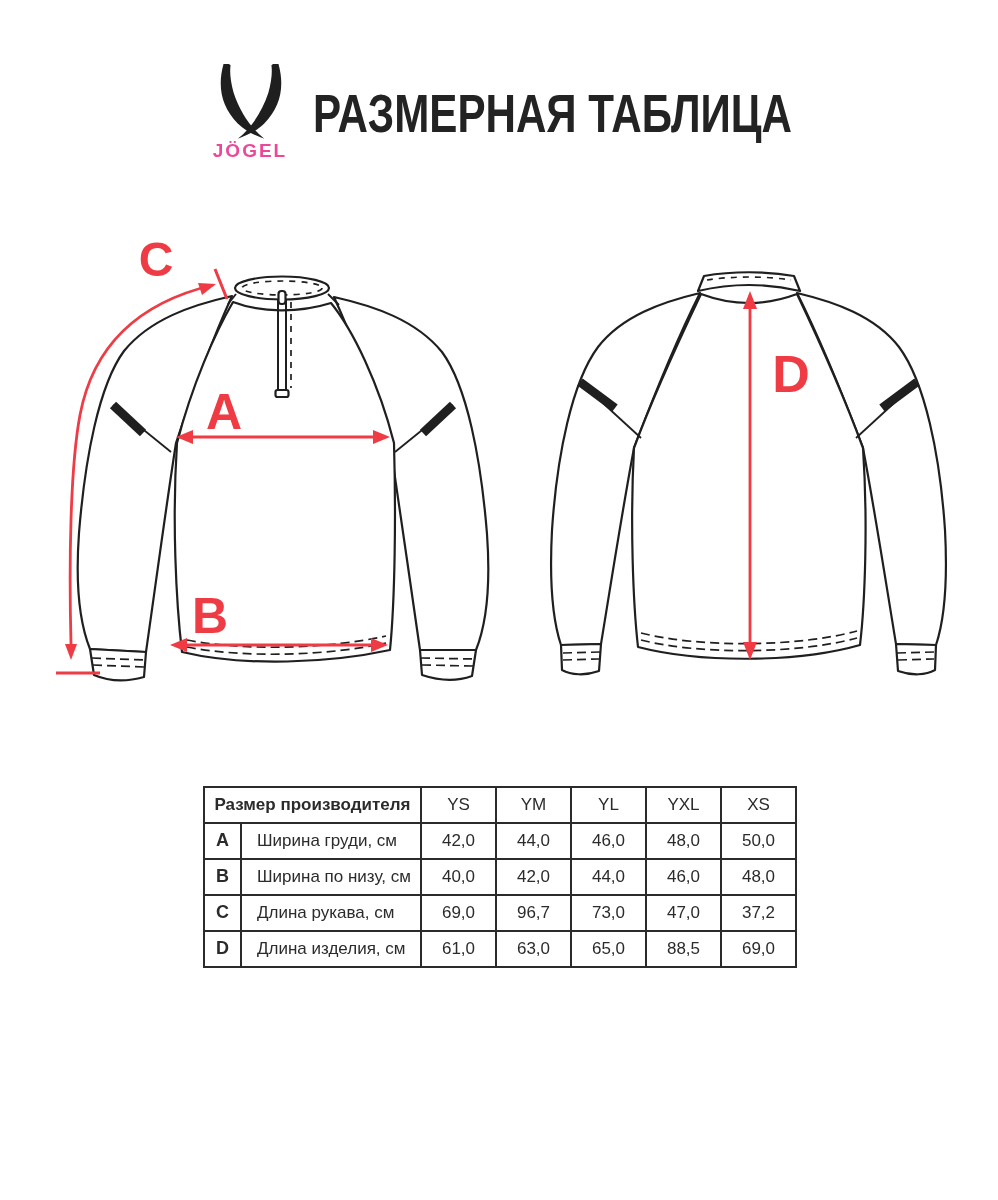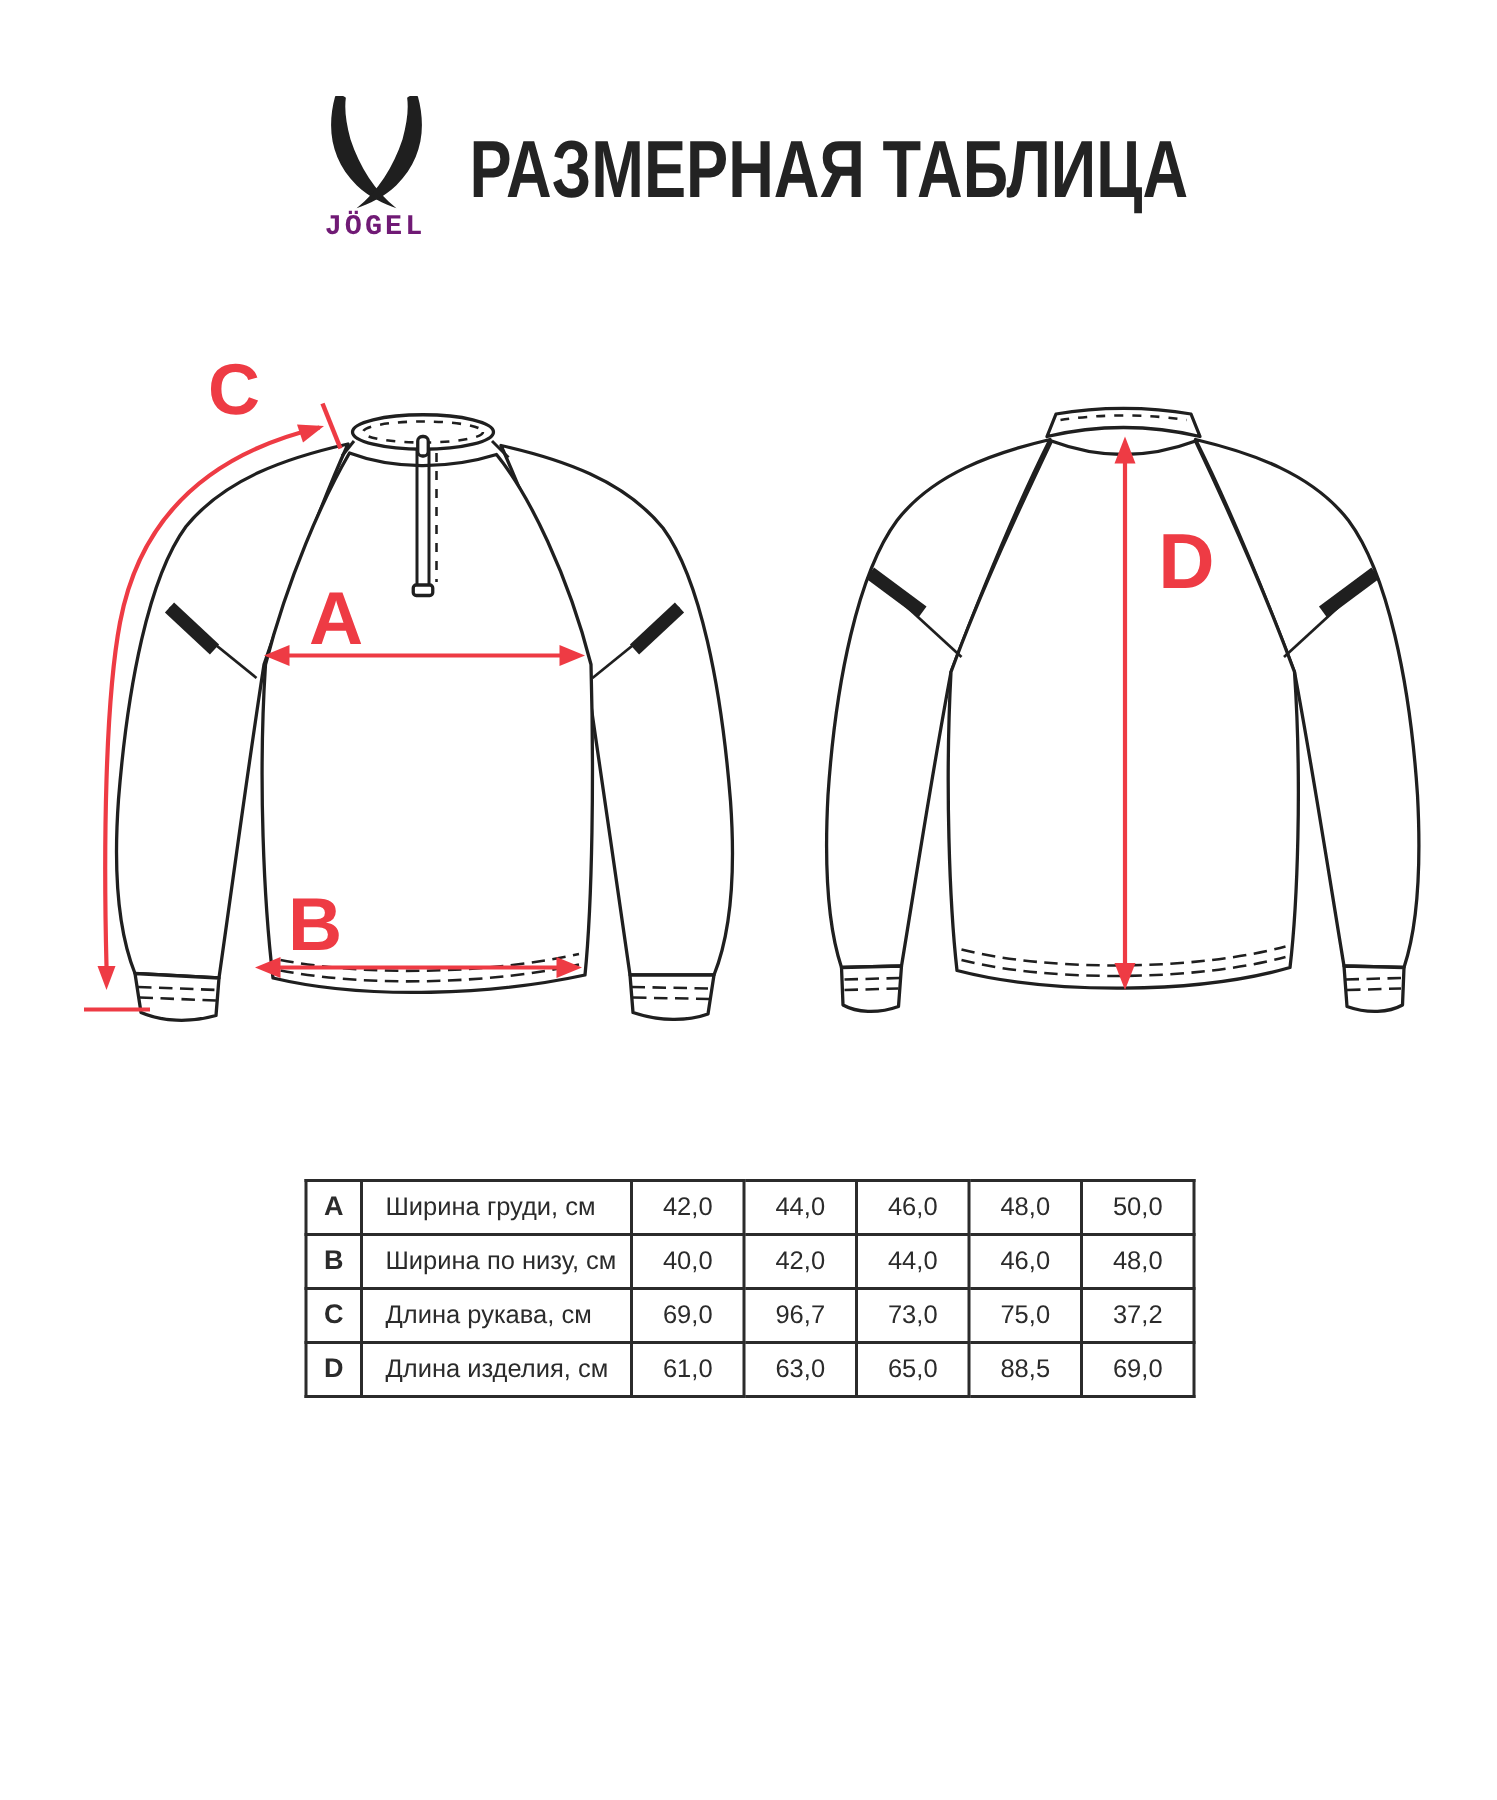--- a/index.html
+++ b/index.html
@@ -4,21 +4,21 @@
 <style>
   html,body{margin:0;padding:0;background:#ffffff;}
   .canvas{
     position:relative; width:998px; height:1200px; background:#ffffff;
     font-family:"Liberation Sans", sans-serif; overflow:hidden;
   }
   
   .emblem{position:absolute; left:203px; top:64px;}
   .logo-text{
     position:absolute; left:190px; top:140px; width:120px; text-align:center;
-    font-size:19px; font-weight:bold; letter-spacing:2px; color:#701a75;font-family:Liberation Mono, monospace;
+    font-size:19px; font-weight:bold; letter-spacing:2px; color:#ec4899;
   }
   .page-title{
     position:absolute; left:313px; top:86px;
     font-size:54px; font-weight:bold; color:#232323; line-height:1;
     transform:scaleX(0.78); transform-origin:left top; white-space:nowrap;
   }
   
   .front-svg{position:absolute; left:40px; top:235px;}
   .back-svg{position:absolute; left:525px; top:235px;}
   .outline{fill:#ffffff; stroke:#1f1f1f; stroke-width:2.2; stroke-linejoin:round;}
@@ -172,20 +172,28 @@
       <col class="c-letter">
         <col class="c-name">
       <col class="c-val">
         <col class="c-val">
         <col class="c-val">
         <col class="c-val">
         <col class="c-val">
     </colgroup>
     <tbody>
       <tr>
+        <td colspan="2" class="hdr">Размер производителя</td>
+        <td>YS</td>
+        <td>YM</td>
+        <td>YL</td>
+        <td>YXL</td>
+        <td>XS</td>
+      </tr>
+      <tr>
         <td class="letter">A</td>
         <td class="pname">Ширина груди, см</td>
         <td>42,0</td>
         <td>44,0</td>
         <td>46,0</td>
         <td>48,0</td>
         <td>50,0</td>
       </tr>
       <tr>
         <td class="letter">B</td>
@@ -195,21 +203,21 @@
         <td>44,0</td>
         <td>46,0</td>
         <td>48,0</td>
       </tr>
       <tr>
         <td class="letter">C</td>
         <td class="pname">Длина рукава, см</td>
         <td>69,0</td>
         <td>96,7</td>
         <td>73,0</td>
-        <td>75,0</td>
+        <td>47,0</td>
         <td>37,2</td>
       </tr>
       <tr>
         <td class="letter">D</td>
         <td class="pname">Длина изделия, см</td>
         <td>61,0</td>
         <td>63,0</td>
         <td>65,0</td>
         <td>88,5</td>
         <td>69,0</td>

